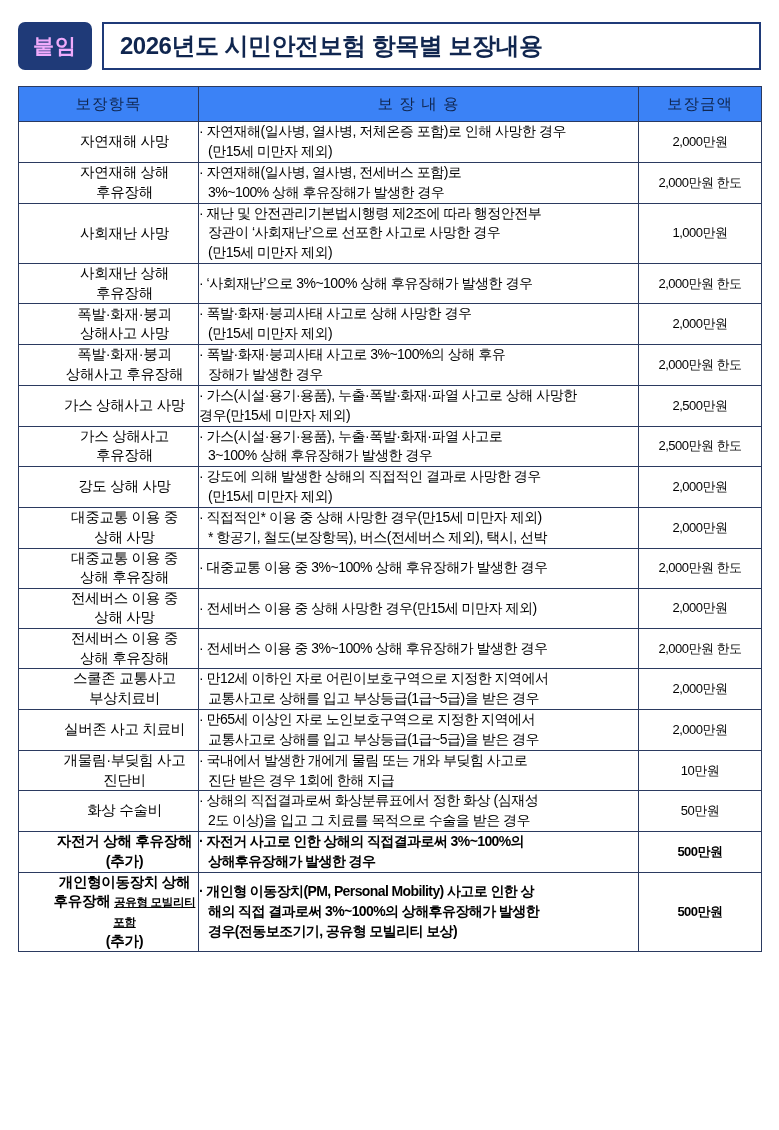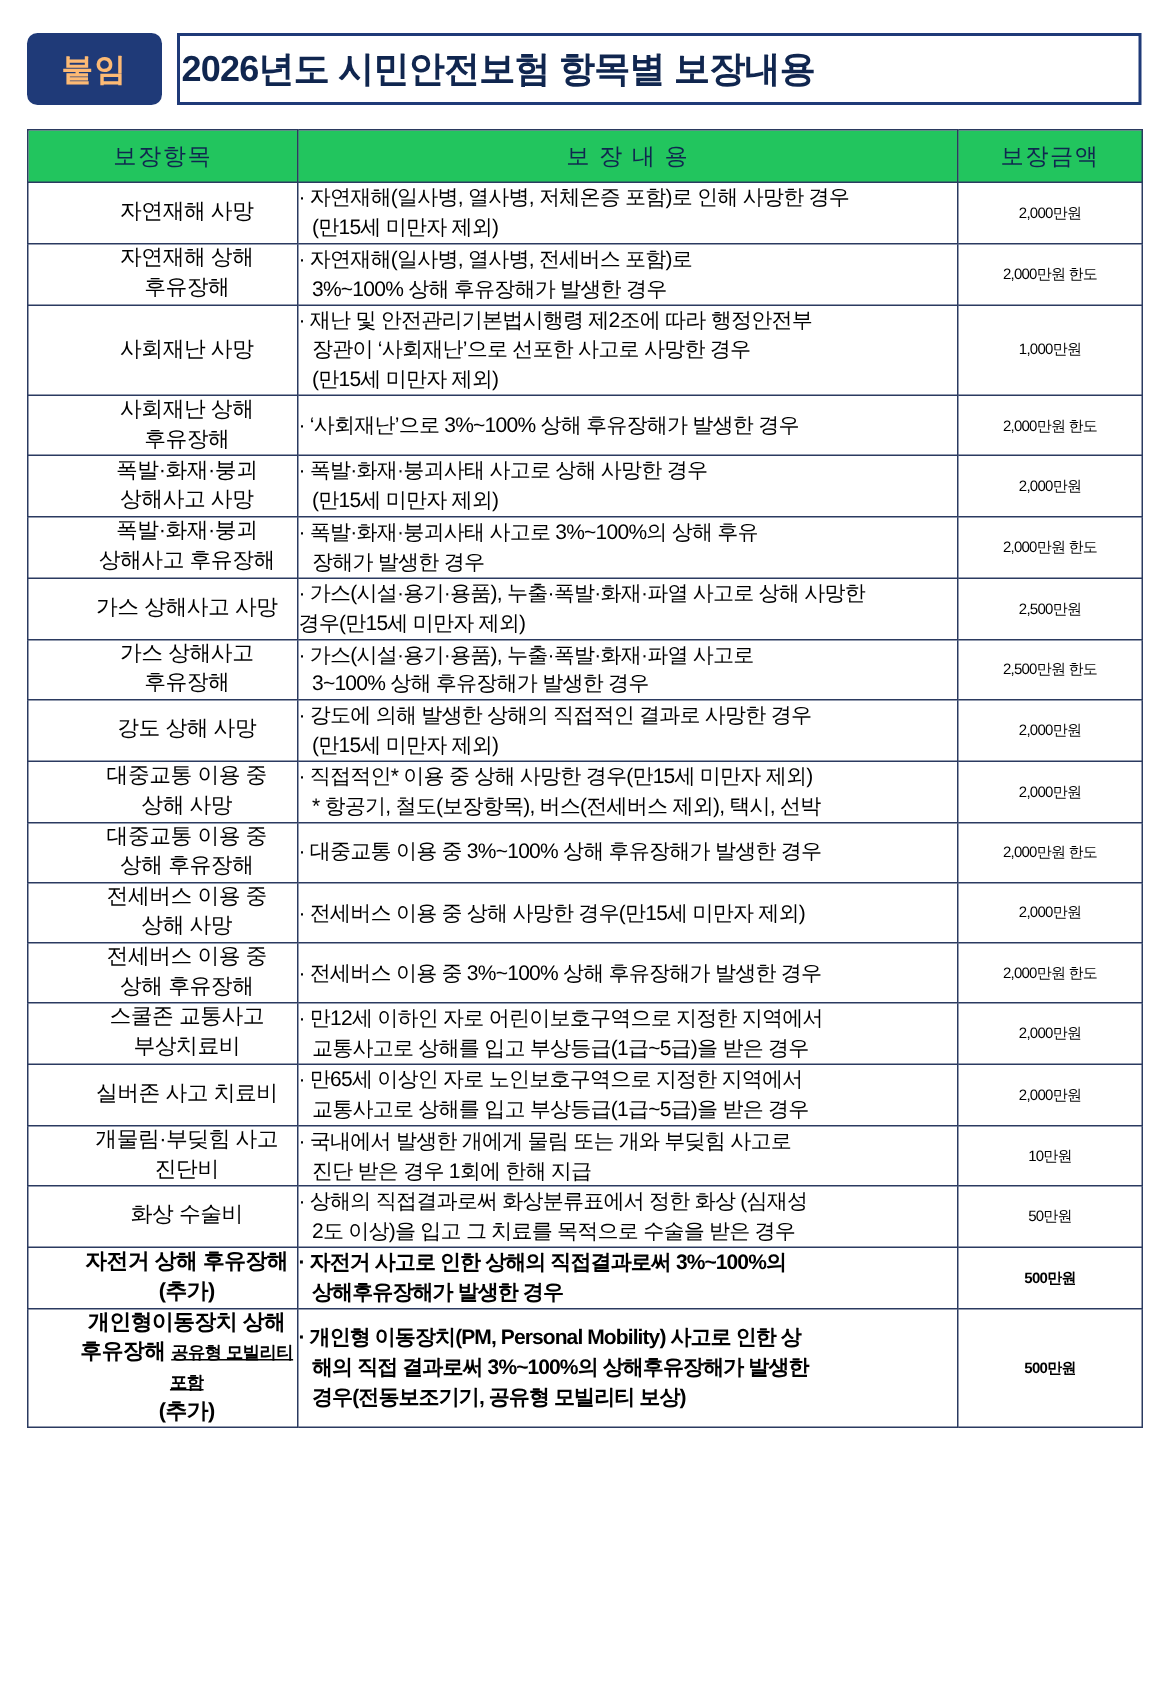--- a/index.html
+++ b/index.html
@@ -24,37 +24,37 @@
 
   
   .header-row {
     display: flex;
     align-items: stretch;
     gap: 10px;
     height: 48px;
     margin-bottom: 16px;
   }
   .badge {
-    width: 90px;
+    width: 74px;
     background: #1f3a78;
-    color: #fdba74;
+    color: #f0abfc;
     border-radius: 7px;
     display: flex;
     align-items: center;
     justify-content: center;
     font-size: 21px;
     font-weight: bold;
     letter-spacing: 1px;
   }
   .title-box {
     flex: 1;
     border: 2px solid #1f3a78;
     display: flex;
     align-items: center;
-    padding-left: 1px;
+    padding-left: 16px;
     box-sizing: border-box;
   }
   .title-box .title-text {
     font-size: 24px;
     font-weight: bold;
     color: #10264f;
     letter-spacing: -0.5px;
   }
 
   
@@ -64,21 +64,21 @@
     table-layout: fixed;
     border: 1.5px solid #2b3a60;
   }
   table.cover-table th,
   table.cover-table td {
     border: 1px solid #2b3a60;
     padding: 0;
     vertical-align: middle;
   }
   thead th {
-    background: #22c55e;
+    background: #3b82f6;
     height: 34px;
     font-size: 15.5px;
     font-weight: normal;
     color: #10264f;
     text-align: center;
     letter-spacing: 1px;
   }
   col.c-item { width: 180px; }
   col.c-desc { width: 440px; }
   col.c-amt  { width: 123px; }
@@ -92,21 +92,21 @@
   }
   td.desc {
     font-size: 14px;
     line-height: 1.42;
     padding: 5px 6px 5px 7px;
     letter-spacing: -0.5px;
     margin-top: 10px;
   }
   td.amt {
     text-align: center;
-    font-size: 10px;
+    font-size: 13px;
     padding: 4px 2px;
     letter-spacing: -0.5px;
     white-space: nowrap;
   }
   td.desc .line {
     display: block;
     white-space: pre;
   }
   td.desc .line.hang {
     padding-left: 9px;

